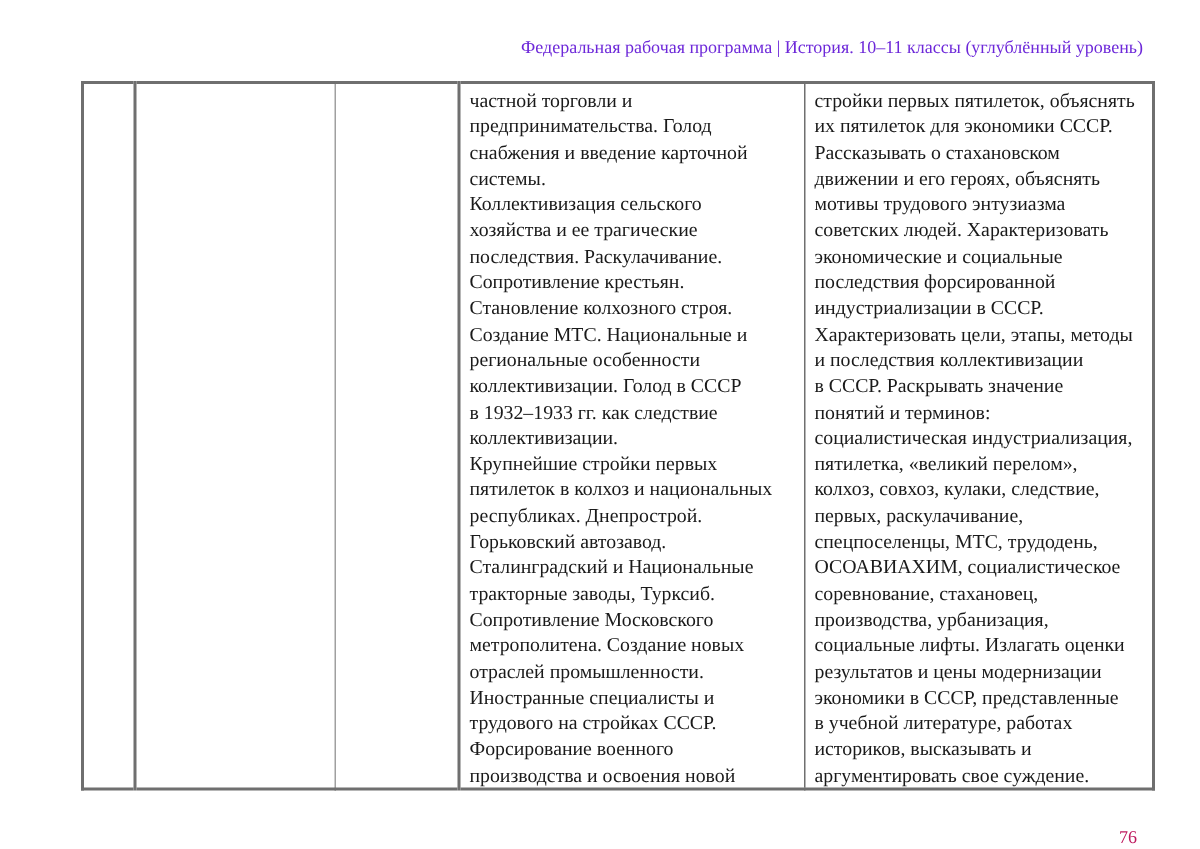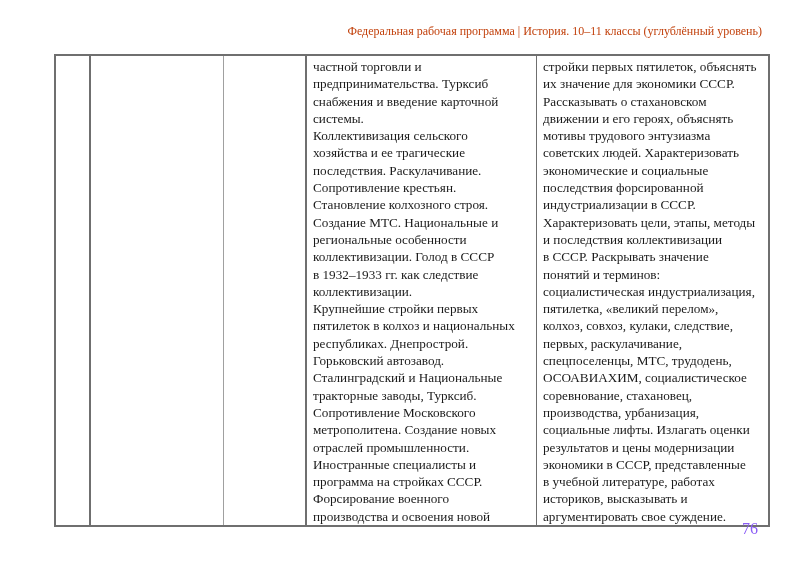--- a/index.html
+++ b/index.html
@@ -13,21 +13,21 @@
     position: relative;
     overflow: hidden;
     font-family: "Liberation Serif", "DejaVu Serif", serif;
     color: #1a1a1a;
   }
   .running-header {
     position: absolute;
     top: 24px;
     right: 38px;
     font-size: 12px;
-    color: #c2410c;
+    color: #6d28d9;
     white-space: nowrap;
   }
   .page-table {
     position: absolute;
     left: 54px;
     top: 54px;
     border-collapse: collapse;
     table-layout: fixed;
   }
   .page-table td {
@@ -47,41 +47,41 @@
     font-size: 13.2px;
     line-height: 17.3px;
     padding: 2px 5px 0 6px;
     white-space: nowrap;
   }
   .cell-text .line {
     display: block;
   }
   .page-number {
     position: absolute;
-    top: 520px;
+    top: 551px;
     right: 42px;
-    font-size: 16px;
-    color: #8b5cf6;
+    font-size: 12px;
+    color: #be185d;
   }
 </style>
 </head>
 <body>
 
 <div class="running-header">Федеральная рабочая программа | История. 10–11 классы (углублённый уровень)</div>
 
 <table class="page-table">
   <tbody>
       <tr>
     <td class="c1"></td>
     <td class="c2"></td>
     <td class="c3"></td>
     <td class="c4">
       <div class="cell-text" id="content-lines">
             <span class="line">частной торговли и</span>
-            <span class="line">предпринимательства. Турксиб</span>
+            <span class="line">предпринимательства. Голод</span>
             <span class="line">снабжения и введение карточной</span>
             <span class="line">системы.</span>
             <span class="line">Коллективизация сельского</span>
             <span class="line">хозяйства и ее трагические</span>
             <span class="line">последствия. Раскулачивание.</span>
             <span class="line">Сопротивление крестьян.</span>
             <span class="line">Становление колхозного строя.</span>
             <span class="line">Создание МТС. Национальные и</span>
             <span class="line">региональные особенности</span>
             <span class="line">коллективизации. Голод в СССР</span>
@@ -90,29 +90,29 @@
             <span class="line">Крупнейшие стройки первых</span>
             <span class="line">пятилеток в колхоз и национальных</span>
             <span class="line">республиках. Днепрострой.</span>
             <span class="line">Горьковский автозавод.</span>
             <span class="line">Сталинградский и Национальные</span>
             <span class="line">тракторные заводы, Турксиб.</span>
             <span class="line">Сопротивление Московского</span>
             <span class="line">метрополитена. Создание новых</span>
             <span class="line">отраслей промышленности.</span>
             <span class="line">Иностранные специалисты и</span>
-            <span class="line">программа на стройках СССР.</span>
+            <span class="line">трудового на стройках СССР.</span>
             <span class="line">Форсирование военного</span>
             <span class="line">производства и освоения новой</span>
           </div>
     </td>
     <td class="c5">
       <div class="cell-text" id="activities-lines">
             <span class="line">стройки первых пятилеток, объяснять</span>
-            <span class="line">их значение для экономики СССР.</span>
+            <span class="line">их пятилеток для экономики СССР.</span>
             <span class="line">Рассказывать о стахановском</span>
             <span class="line">движении и его героях, объяснять</span>
             <span class="line">мотивы трудового энтузиазма</span>
             <span class="line">советских людей. Характеризовать</span>
             <span class="line">экономические и социальные</span>
             <span class="line">последствия форсированной</span>
             <span class="line">индустриализации в СССР.</span>
             <span class="line">Характеризовать цели, этапы, методы</span>
             <span class="line">и последствия коллективизации</span>
             <span class="line">в СССР. Раскрывать значение</span>

